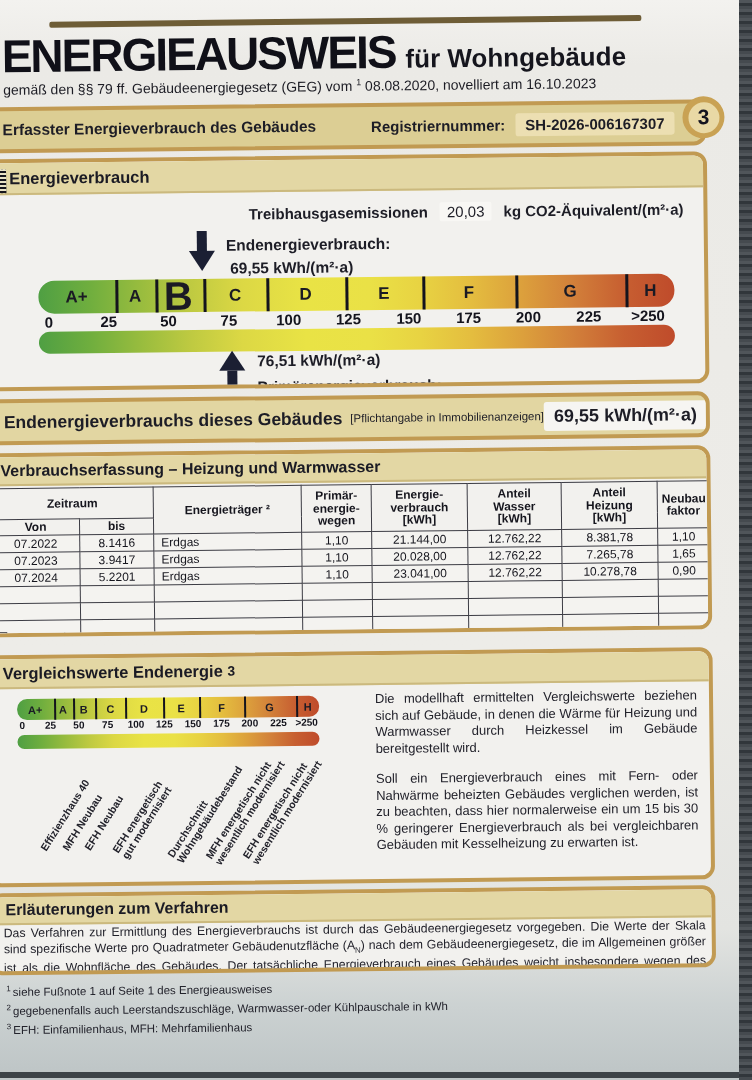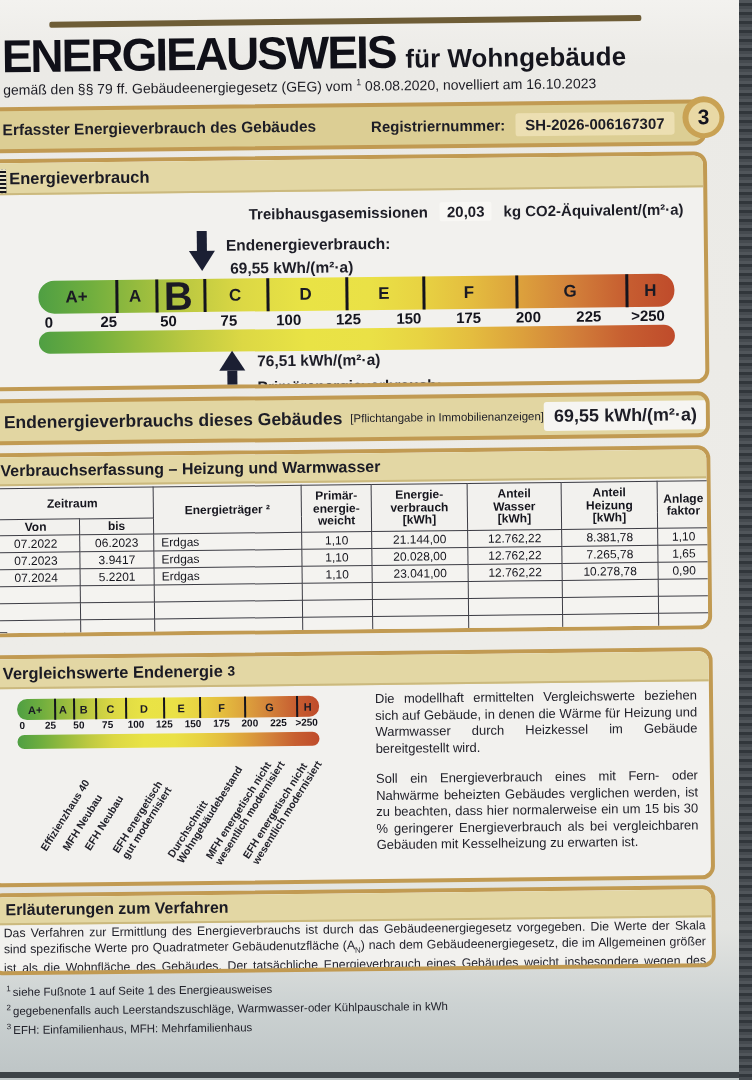--- a/index.html
+++ b/index.html
@@ -40,21 +40,21 @@
   .badge-inner{width:31px;height:31px;border-radius:50%;background:#e9d9a5;display:flex;align-items:center;justify-content:center;
          font-size:21px;font-weight:bold;color:#14141f;}
 
   
   .box-energy{top:152px;height:232px;}
   .box-energy .tanbar{height:30px;font-size:16.5px;padding-left:24px;}
   .qr-frag{position:absolute;left:0;top:162px;width:9px;height:24px;z-index:6;
     background:repeating-linear-gradient(0deg,#16161c 0 2px,#e8e2c4 2px 4px),repeating-linear-gradient(90deg,#16161c 0 2px,transparent 2px 4px);}
   .ghg-line{position:absolute;right:20px;top:44px;display:flex;align-items:center;gap:12px;white-space:nowrap;}
   .ghg-label{font-size:15px;font-weight:bold;}
-  .ghg-value{font-size:15px;font-weight:bold;background:#f8f7f4;padding:1px 7px;border-radius:2px;}
+  .ghg-value{font-size:15px;font-weight:normal;background:#f8f7f4;padding:1px 7px;border-radius:2px;}
   .ghg-unit{font-size:15px;font-weight:bold;}
 
   .arrow{position:absolute;width:26px;}
   .arrow .stem{width:10px;height:20px;background:#1b1f33;margin:0 auto;}
   .arrow .head-down{width:0;height:0;border-left:13px solid transparent;border-right:13px solid transparent;border-top:20px solid #1b1f33;}
   .arrow .head-up{width:0;height:0;border-left:13px solid transparent;border-right:13px solid transparent;border-bottom:20px solid #1b1f33;}
 
   .lbl-b{position:absolute;font-size:15.5px;font-weight:bold;white-space:nowrap;}
 
   
@@ -237,42 +237,42 @@
           <col style="width:94px">
           <col style="width:96px">
           <col style="width:52px">
       </colgroup>
       <thead>
         <tr class="r1">
           <th colspan="2">Zeitraum</th>
           <th rowspan="2">Energieträger ²</th>
           <th rowspan="2">Primär-
 energie-
-weicht</th>
+wegen</th>
           <th rowspan="2">Energie-
 verbrauch
 [kWh]</th>
           <th rowspan="2">Anteil
 Wasser
 [kWh]</th>
           <th rowspan="2">Anteil
 Heizung
 [kWh]</th>
-          <th rowspan="2">Anlage
+          <th rowspan="2">Neubau
 faktor</th>
         </tr>
         <tr class="r2">
           <th>Von</th>
           <th>bis</th>
         </tr>
       </thead>
       <tbody id="vtab-body">
           <tr>
             <td>07.2022</td>
-            <td>06.2023</td>
+            <td>8.1416</td>
             <td class="lft">Erdgas</td>
             <td>1,10</td>
             <td>21.144,00</td>
             <td>12.762,22</td>
             <td>8.381,78</td>
             <td>1,10</td>
           </tr>
           <tr>
             <td>07.2023</td>
             <td>3.9417</td>

